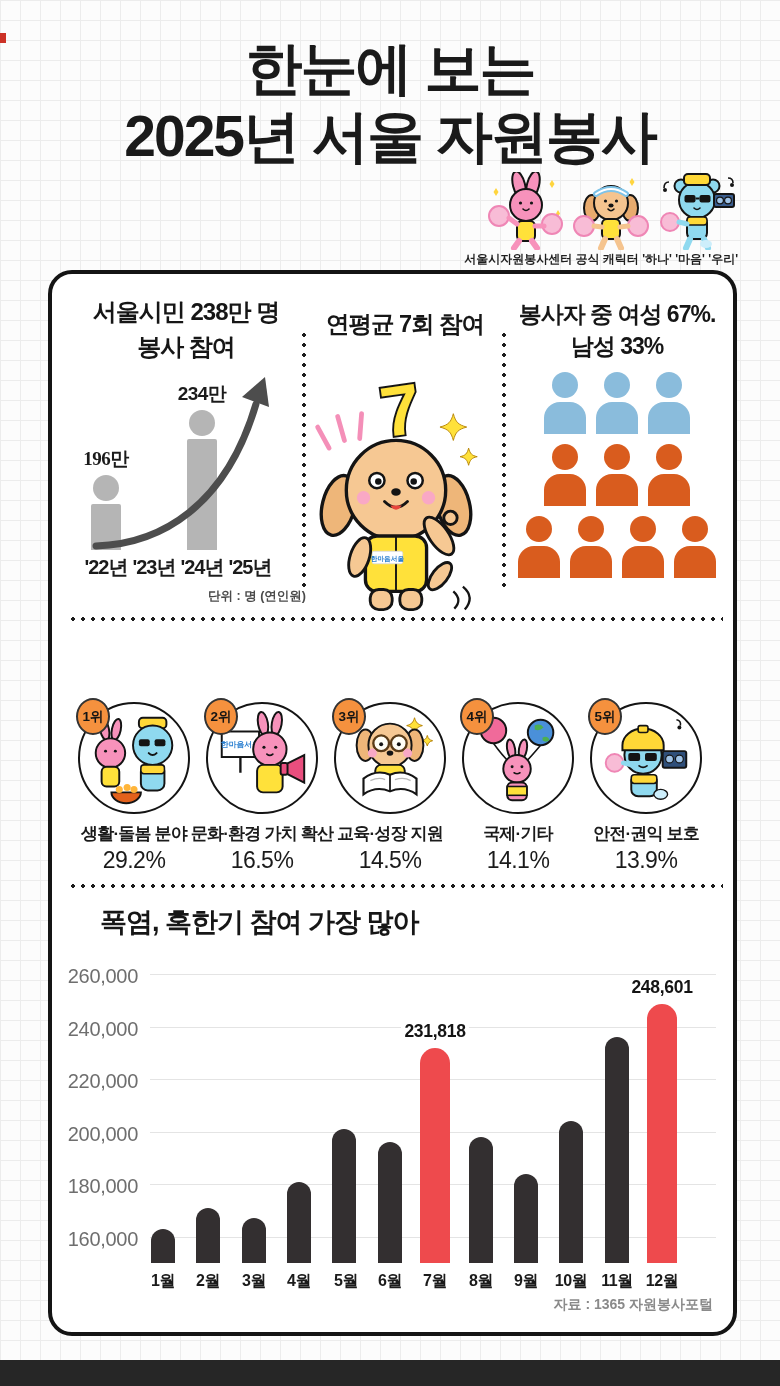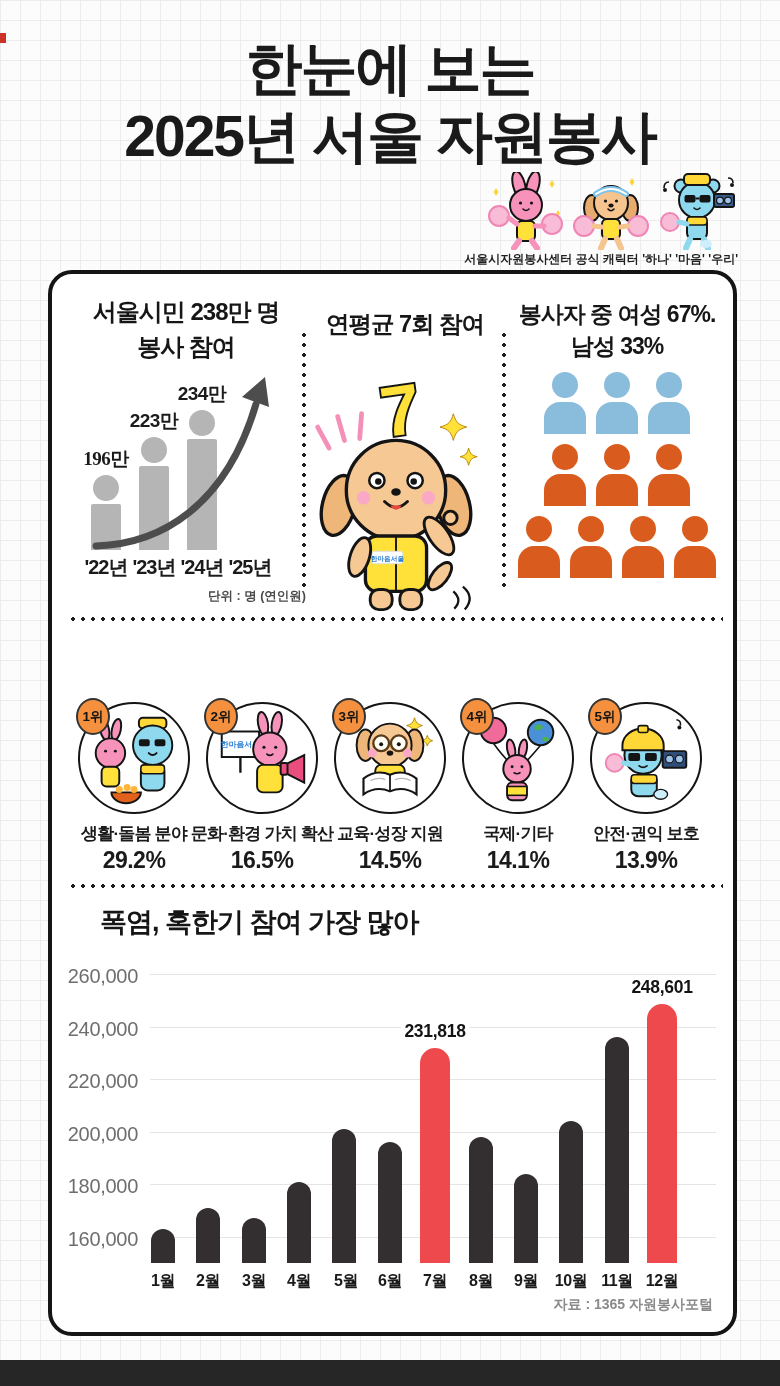--- a/index.html
+++ b/index.html
@@ -70,21 +70,21 @@
   
   .cat-heading { position:absolute; left:16px; top:358px; font-size:26.5px; }
   .cat { position:absolute; top:428px; width:150px; text-align:center; }
   .circle { position:relative; width:112px; height:112px; margin:0 auto; background:#fff;
             border:2.5px solid #141414; border-radius:50%; }
   .circle svg { position:absolute; inset:0; width:100%; height:100%; border-radius:50%; overflow:hidden; }
   .badge { position:absolute; top:-6px; left:-4px; width:34px; height:37px; background:#f5913e;
            border:2px solid #333; border-radius:50%; display:flex; align-items:center; justify-content:center;
            font-size:13.5px; font-weight:900; color:#141414; z-index:2; }
   .cat-label { margin-top:8px; font-size:17px; font-weight:800; letter-spacing:-0.8px; white-space:nowrap; }
-  .cat-value { margin-top:2px; font-size:23px; font-weight:700; letter-spacing:-0.5px; }
+  .cat-value { margin-top:2px; font-size:23px; font-weight:400; letter-spacing:-0.5px; }
 
   
   .m-heading { position:absolute; left:24px; top:630px; font-size:27px;margin-left:24px; }
   .m-plot { position:absolute; left:98px; top:700px; width:566px; height:289px; }
   .m-grid { position:absolute; left:0; width:100%; height:1px; background:#e4e4e4; }
   .m-ylabels { position:absolute; left:0; top:700px; width:90px; height:289px; }
   .m-ytick { position:absolute; right:4px; font-size:20px; color:#6e6e6e; letter-spacing:-0.3px; }
   .m-bar { position:absolute; bottom:0; background:#332f30; border-radius:12px 12px 0 0; }
   .m-bar.hl { background:#ee4a4d; border-radius:15px 15px 0 0; }
   .m-month { position:absolute; top:297px; width:48px; text-align:center; font-size:16px; font-weight:800; letter-spacing:-0.5px; }
@@ -176,25 +176,20 @@
       <div>서울시민 238만 명</div>
       <div>봉사 참여</div>
     </div>
     <div id="year-bars" style="position:absolute;inset:0;">
         <div class="ybar" style="left: 16px; bottom: 44px; font-family: Liberation Serif, serif;">
           <div class="yval">196만</div>
           <div class="yhead"></div>
           <div class="ybody" style="height: 46px;"></div>
         </div>
         <div class="ylab" style="left: 10px;">'22년</div>
-        <div class="ybar" style="left: 64px; bottom: 44px;">
-          <div class="yval">223만</div>
-          <div class="yhead"></div>
-          <div class="ybody" style="height: 84px;"></div>
-        </div>
         <div class="ylab" style="left: 58px;">'23년</div>
         <div class="ybar" style="left: 112px; bottom: 44px;">
           <div class="yval">234만</div>
           <div class="yhead"></div>
           <div class="ybody" style="height: 111px;"></div>
         </div>
         <div class="ylab" style="left: 106px;">'24년</div>
         <div class="ylab" style="left: 154px;">'25년</div>
       </div>
     <svg class="arrow-svg" viewBox="0 0 240 300">

